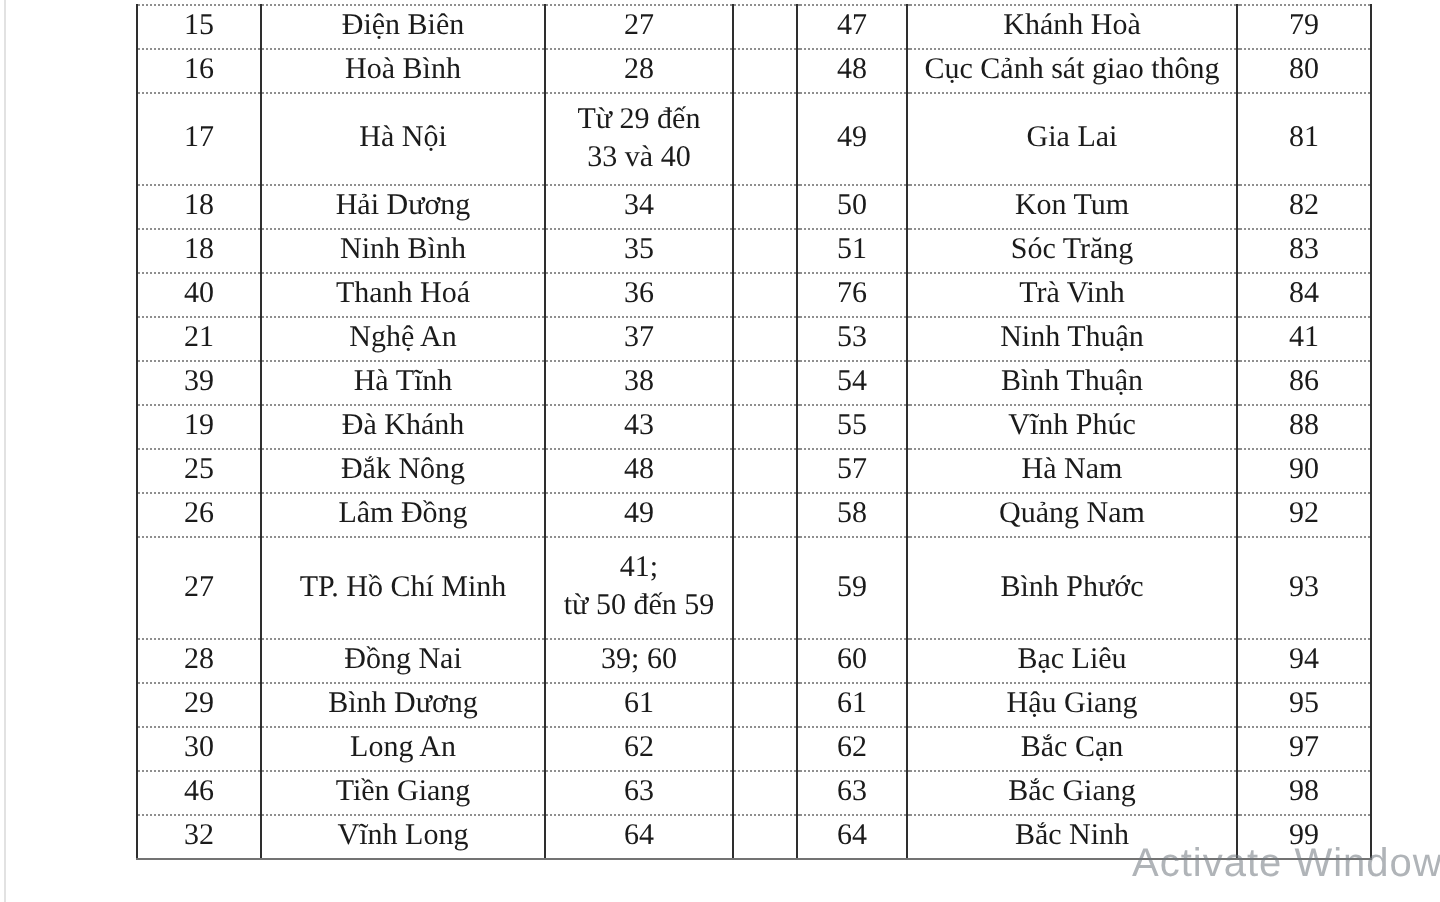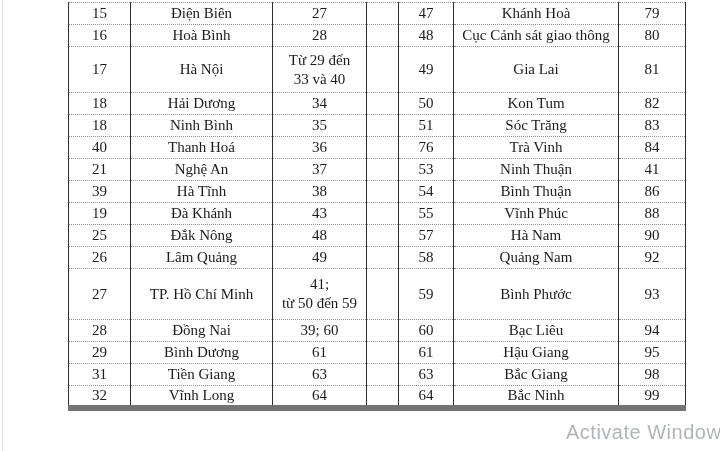--- a/index.html
+++ b/index.html
@@ -38,21 +38,21 @@
     border-bottom: 1px dotted #8f8f8f;
     padding: 0;
     font-size: 15px;
     line-height: 1.25;
     overflow: hidden;
     vertical-align: middle;
   }
   table.plate-table tr { height: 22px; }
   table.plate-table tr.tall-a { height: 46px; }
   table.plate-table tr.tall-b { height: 51px; }
-  table.plate-table tr:last-child td { border-bottom: 6px solid #737373; }
+  table.plate-table tr:last-child td { border-bottom: 1px solid #737373; }
   td.num, td.plate { text-align: center; }
   td.name { text-align: center; padding-left: 12px; white-space: nowrap; margin-top: 24px; }
   td.plate { white-space: pre-line; }
   td.spacer { background: #ffffff; }
   .watermark {
     position: absolute;
     left: 566px;
     top: 421px;
     font-family: "Liberation Sans", sans-serif;
     font-size: 20px;
@@ -167,21 +167,21 @@
           <td class="num">25</td>
           <td class="name">Đắk Nông</td>
           <td class="plate">48</td>
           <td class="spacer"></td>
           <td class="num">57</td>
           <td class="name">Hà Nam</td>
           <td class="plate">90</td>
         </tr>
         <tr>
           <td class="num">26</td>
-          <td class="name">Lâm Quảng</td>
+          <td class="name">Lâm Đồng</td>
           <td class="plate">49</td>
           <td class="spacer"></td>
           <td class="num">58</td>
           <td class="name">Quảng Nam</td>
           <td class="plate">92</td>
         </tr>
         <tr class="tall-b">
           <td class="num">27</td>
           <td class="name">TP. Hồ Chí Minh</td>
           <td class="plate">41;
@@ -203,21 +203,30 @@
         <tr>
           <td class="num">29</td>
           <td class="name">Bình Dương</td>
           <td class="plate">61</td>
           <td class="spacer"></td>
           <td class="num">61</td>
           <td class="name">Hậu Giang</td>
           <td class="plate">95</td>
         </tr>
         <tr>
-          <td class="num">31</td>
+          <td class="num">30</td>
+          <td class="name">Long An</td>
+          <td class="plate">62</td>
+          <td class="spacer"></td>
+          <td class="num">62</td>
+          <td class="name">Bắc Cạn</td>
+          <td class="plate">97</td>
+        </tr>
+        <tr>
+          <td class="num">46</td>
           <td class="name">Tiền Giang</td>
           <td class="plate">63</td>
           <td class="spacer"></td>
           <td class="num">63</td>
           <td class="name">Bắc Giang</td>
           <td class="plate">98</td>
         </tr>
         <tr>
           <td class="num">32</td>
           <td class="name">Vĩnh Long</td>

